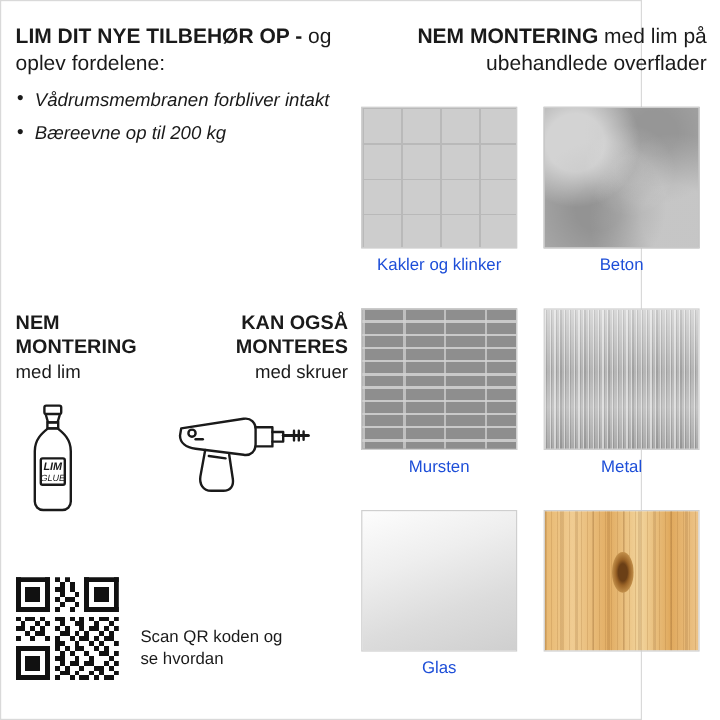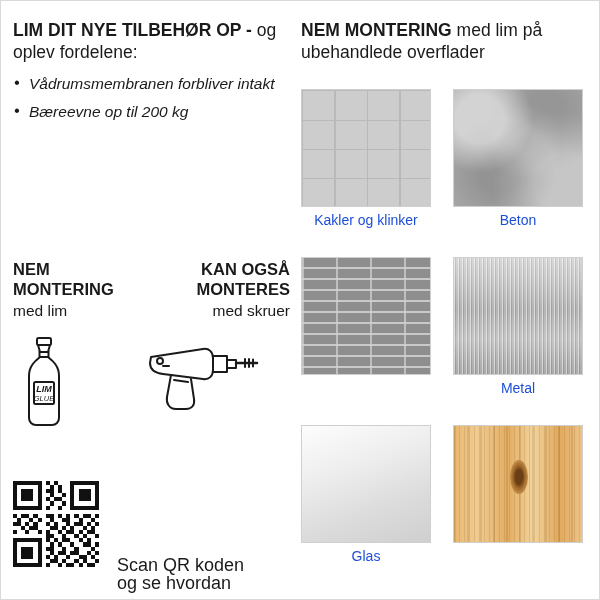--- a/index.html
+++ b/index.html
@@ -9,21 +9,21 @@
   body {
     width: 600px;
     height: 600px;
     background: #ffffff;
     font-family: "Liberation Sans", sans-serif;
     color: #1a1a1a;
     overflow: hidden;
   }
   #page {
     position: relative;
-    width: 600px;
+    width: 535px;
     height: 600px;
     box-sizing: border-box;
     border: 1px solid #d9d9d9;
   }
 
   
   .left-col {
     position: absolute;
     left: 12px;
     top: 18px;
@@ -106,32 +106,32 @@
     position: absolute;
     left: 0;
     top: 0;
     width: 86px;
     height: 86px;
   }
   .qr-text {
     position: absolute;
     left: 104px;
     top: 40px;
-    font-size: 18px;
+    font-size: 14px;
     line-height: 18px;
     width: 130px;
-    margin-top: 35px;
   }
 
   
   .right-col {
     position: absolute;
     left: 300px;
     top: 18px;
     width: 288px;
+    text-align: right;
   }
   .right-headline {
     font-size: 17.5px;
     line-height: 22px;
     margin: 0;
     font-weight: 400;
   }
   .right-headline .b { font-weight: bold; }
 
   .swatch-grid {
@@ -416,20 +416,21 @@
       <div class="cap">Kakler og klinker</div>
     </div>
 
     <div class="swatch sw-c1 sw-r0">
       <div class="img tex-concrete"></div>
       <div class="cap">Beton</div>
     </div>
 
     <div class="swatch sw-c0 sw-r1">
       <div class="img tex-brick"></div>
+      <div class="cap">Mursten</div>
     </div>
 
     <div class="swatch sw-c1 sw-r1">
       <div class="img tex-metal"></div>
       <div class="cap">Metal</div>
     </div>
 
     <div class="swatch sw-c0 sw-r2">
       <div class="img tex-glass"></div>
       <div class="cap">Glas</div>

